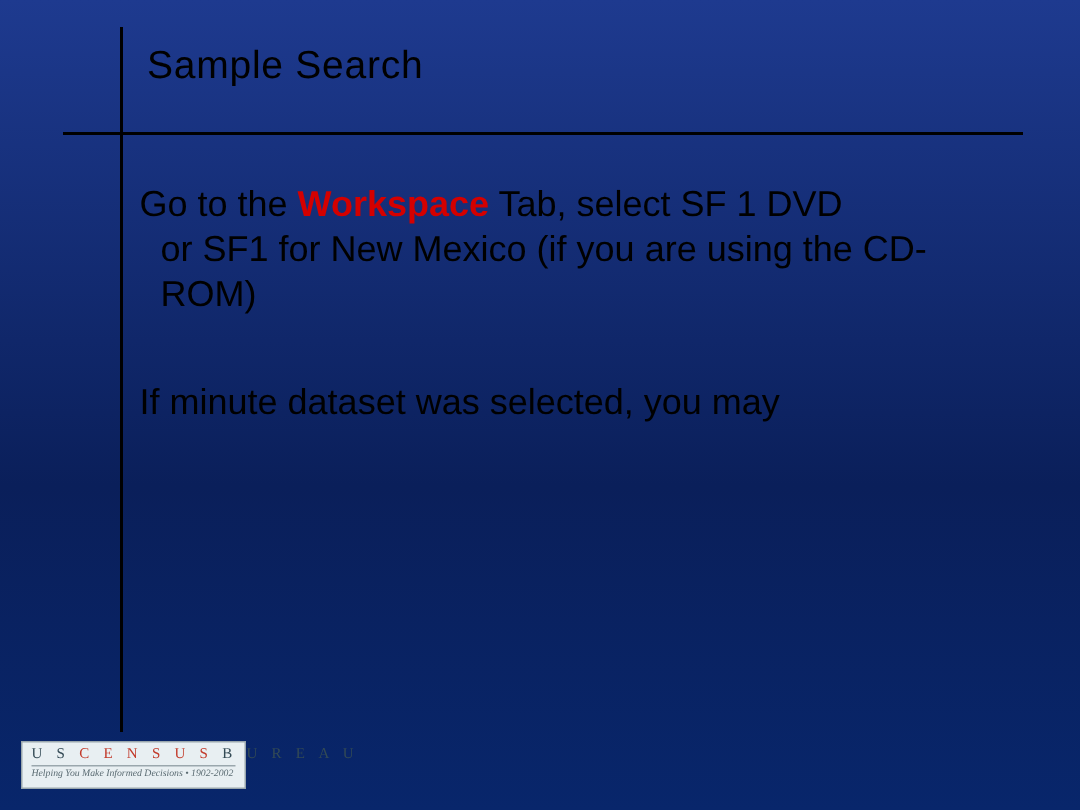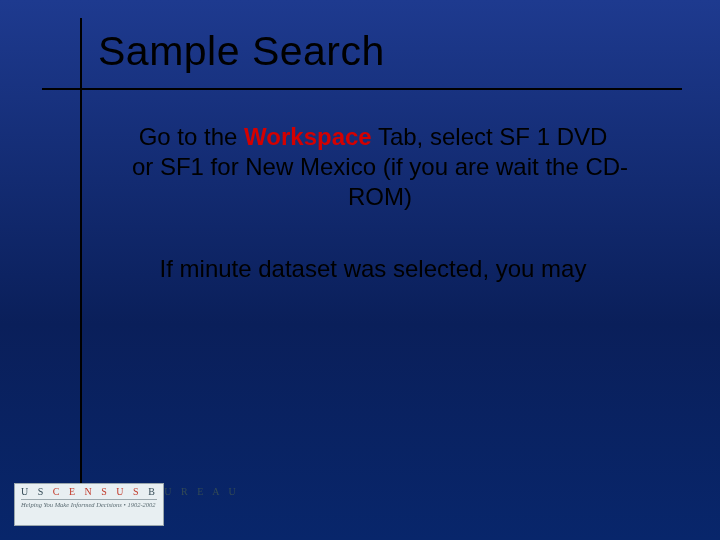--- a/index.html
+++ b/index.html
@@ -30,52 +30,51 @@
     left: 42px;
     top: 88px;
     width: 640px;
     height: 0;
     border-top: 2px solid #000;
   }
   .title {
     position: absolute;
     left: 98px;
     top: 28px;
-    font-size: 41px;
+    font-size: 26px;
     font-weight: 400;
     color: #000;
     letter-spacing: 0.5px;
   }
   .body {
     position: absolute;
     left: 93px;
     top: 122px;
     width: 560px;
     color: #000;
     font-size: 24px;
     line-height: 1.25;
   }
   .body p {
     margin: 0 0 42px 0;
-    text-align: center;
   }
   .indent {
     padding-left: 14px;
     display: block;
   }
   .hl {
     color: #d40000;
     font-weight: bold;
   }
   .logo {
     position: absolute;
     left: 14px;
     bottom: 14px;
     width: 150px;
-    height: 43px;
+    height: 32px;
     background: #e8eff2;
     border: 1px solid #9aa7ad;
     box-sizing: border-box;
     padding: 3px 6px 2px 6px;
     font-family: "Times New Roman", serif;
   }
   .logo-top {
     font-size: 10px;
     letter-spacing: 3.5px;
     color: #334a55;
@@ -102,21 +101,21 @@
 <div class="slide">
 
   <div class="rule-v"></div>
   <div class="rule-h"></div>
 
   <div class="title">Sample Search</div>
 
   <div class="body">
     <p>
       <span>Go to the </span><span class="hl">Workspace</span><span> Tab,  select SF 1 DVD</span>
-      <span class="indent">or SF1 for New Mexico (if you are wait the CD-ROM)</span>
+      <span class="indent">or SF1 for New Mexico (if you are using the CD-ROM)</span>
     </p>
     <p>
       <span>If minute dataset was selected, you may</span>
     </p>
   </div>
 
   <div class="logo">
     <div class="logo-top">
       <span>U S </span><span class="c-red">C E N S U S</span><span> B U R E A U</span>
     </div>

